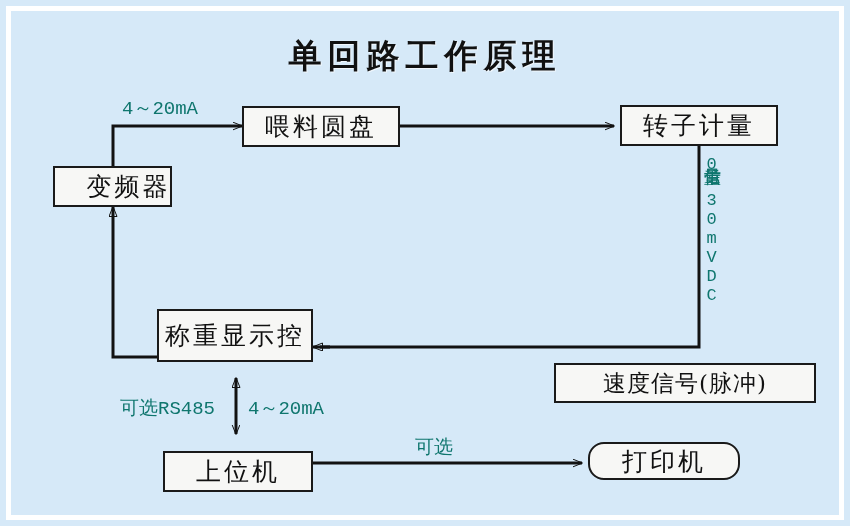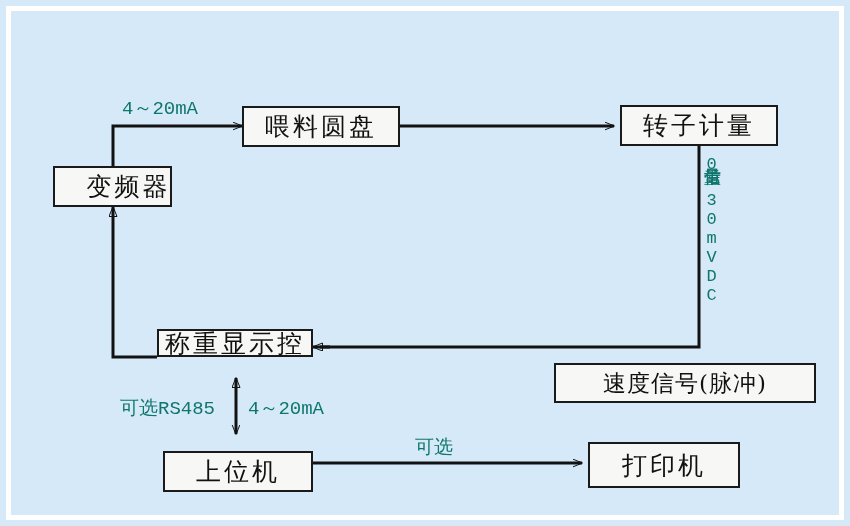--- a/index.html
+++ b/index.html
@@ -91,20 +91,21 @@
   }
 </style>
 </head>
 <body>
 
 <div id="root">
 
   <div id="frame-outer"></div>
   <div id="frame-white"></div>
 
+  <div class="title">单回路工作原理</div>
 
   <svg id="canvas" viewBox="0 0 850 526" width="850" height="526" xmlns="http://www.w3.org/2000/svg">
     <defs>
       <marker id="arrow-r" markerWidth="11" markerHeight="11" refX="9.5" refY="4" orient="auto" markerUnits="userSpaceOnUse">
         <path d="M0,0 L10,4 L0,8 z" fill="#121212" stroke="none"></path>
       </marker>
       <marker id="arrow-l" markerWidth="11" markerHeight="11" refX="9.5" refY="4" orient="auto" markerUnits="userSpaceOnUse">
         <path d="M0,0 L10,4 L0,8 z" fill="#121212" stroke="none"></path>
       </marker>
       <marker id="arrow-u" markerWidth="11" markerHeight="11" refX="9.5" refY="4" orient="auto" markerUnits="userSpaceOnUse">
@@ -130,27 +131,27 @@
 
     <line x1="313" y1="463" x2="582" y2="463" stroke-width="3" marker-end="url(#arrow-r)"></line>
   </svg>
 
   <div class="node" style="left:53px; top:166px; width:119px; height:41px;padding-left:32px;">变频器</div>
 
   <div class="node" style="left:242px; top:106px; width:158px; height:41px;">喂料圆盘</div>
 
   <div class="node" style="left:620px; top:105px; width:158px; height:41px;">转子计量</div>
 
-  <div class="node" style="left:157px; top:329px; width:156px; height:28px;">称重显示控</div>
+  <div class="node" style="left:157px; top:309px; width:156px; height:53px;">称重显示控</div>
 
   <div class="node thin" style="left:554px; top:363px; width:262px; height:40px;">速度信号(脉冲)</div>
 
   <div class="node" style="left:163px; top:442px; width:150px; height:41px;margin-top:9px;">上位机</div>
 
-  <div class="node" style="left:588px; top:442px; width:152px; height:46px;">打印机</div>
+  <div class="node" style="left:588px; top:442px; width:152px; height:38px;border-radius:16px;">打印机</div>
 
   <div class="edge-label" style="left:122px; top:95px;">4～20mA</div>
 
   <div class="edge-label vertical" style="left:703px; top:155px;">重量信号0～30mVDC</div>
 
   <div class="edge-label" style="left:120px; top:395px;">可选RS485</div>
 
   <div class="edge-label" style="left:248px; top:395px;">4～20mA</div>
 
   <div class="edge-label" style="left:415px; top:434px;">可选</div>

